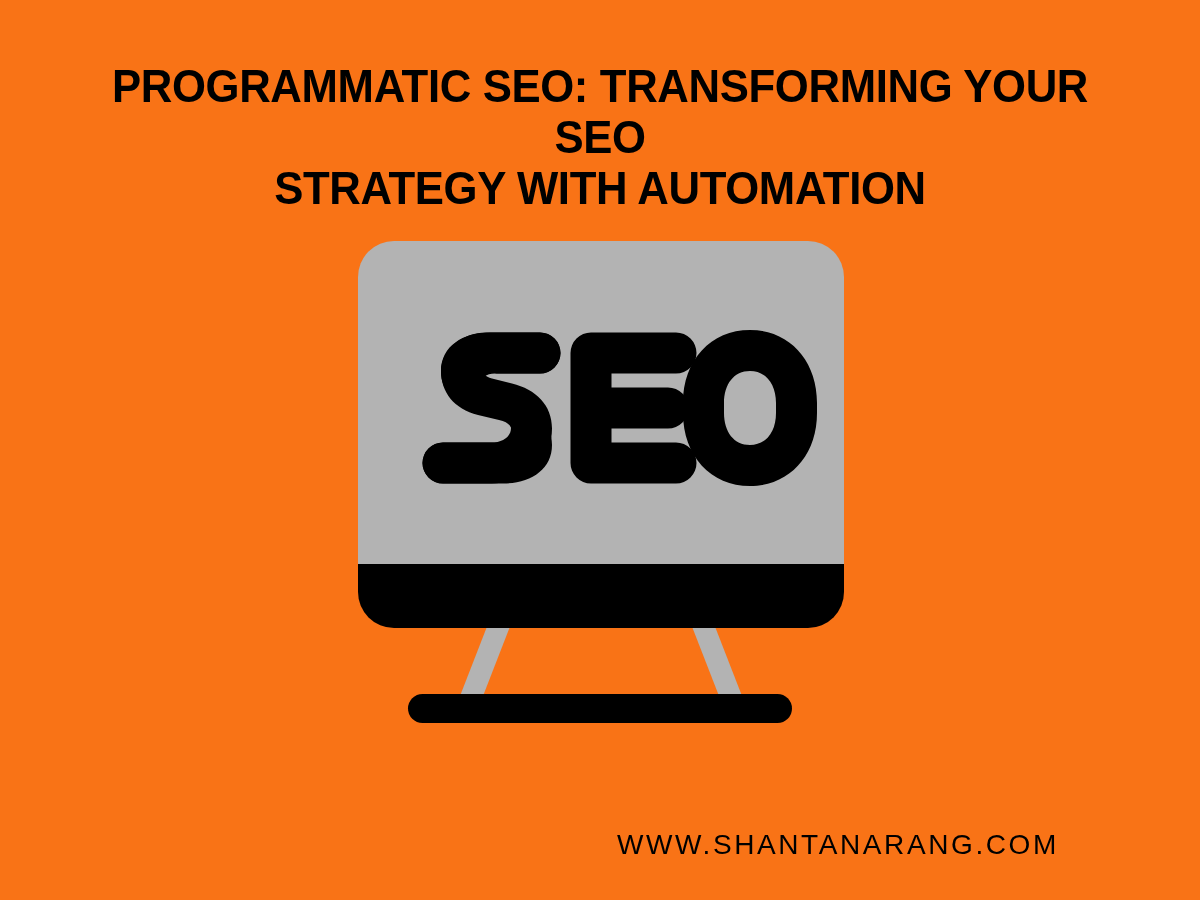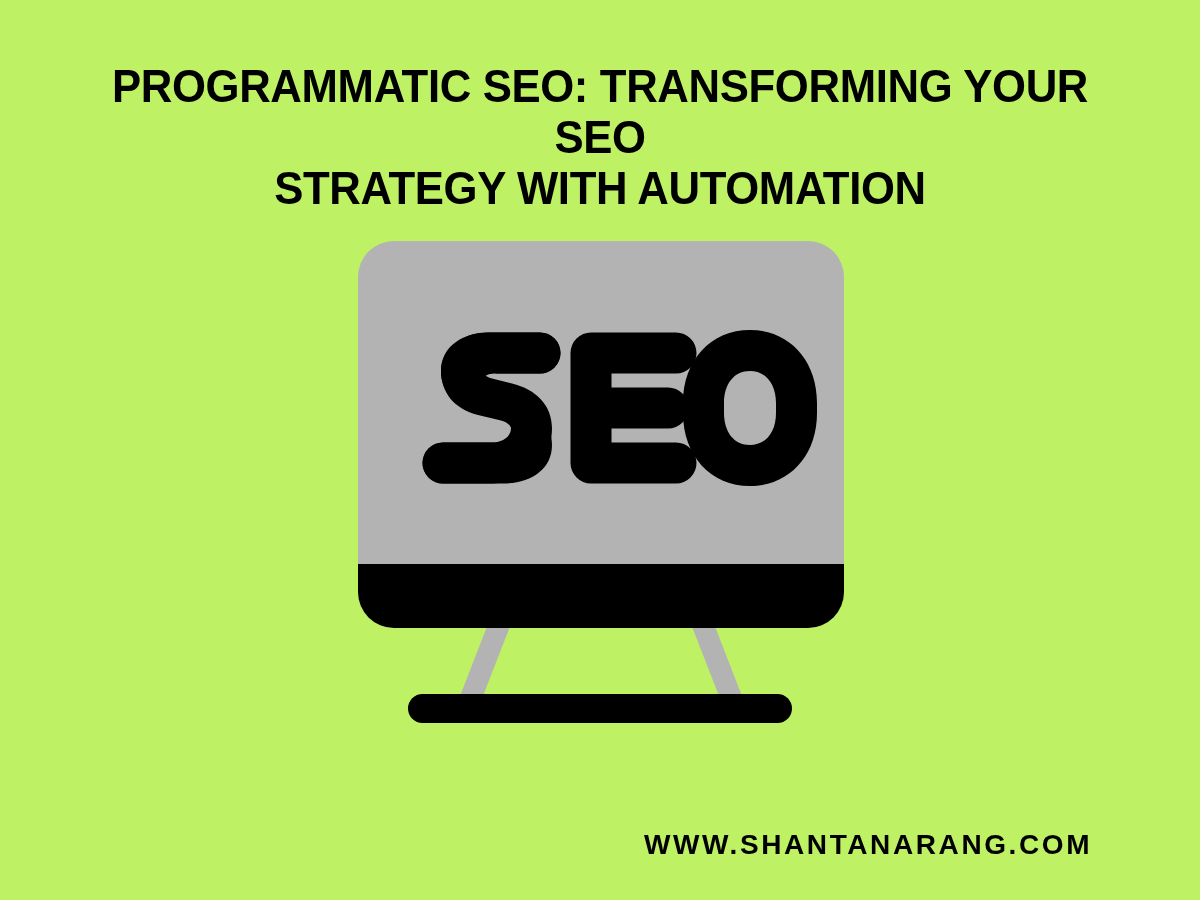--- a/index.html
+++ b/index.html
@@ -10,21 +10,21 @@
   }
 
   body {
     font-family: "Liberation Sans", sans-serif;
   }
 
   #banner {
     position: relative;
     width: 1200px;
     height: 900px;
-    background: #bef264;
+    background: #f97316;
     overflow: hidden;
   }
 
   
   #title-block {
     position: absolute;
     left: 60px;
     top: 60px;
     width: 1080px;
     text-align: center;
@@ -55,24 +55,24 @@
 
   #monitor-illustration svg {
     display: block;
     width: 100%;
     height: 100%;
   }
 
   
   #footer-url {
     position: absolute;
-    left: 644px;
+    left: 617px;
     top: 829px;
     font-family: "Liberation Sans", sans-serif;
-    font-weight: bold;
+    font-weight: normal;
     font-size: 28px;
     line-height: 32px;
     letter-spacing: 2.6px;
     color: #000000;
     text-transform: uppercase;
     white-space: nowrap;
   }
 </style>
 </head>
 <body>

